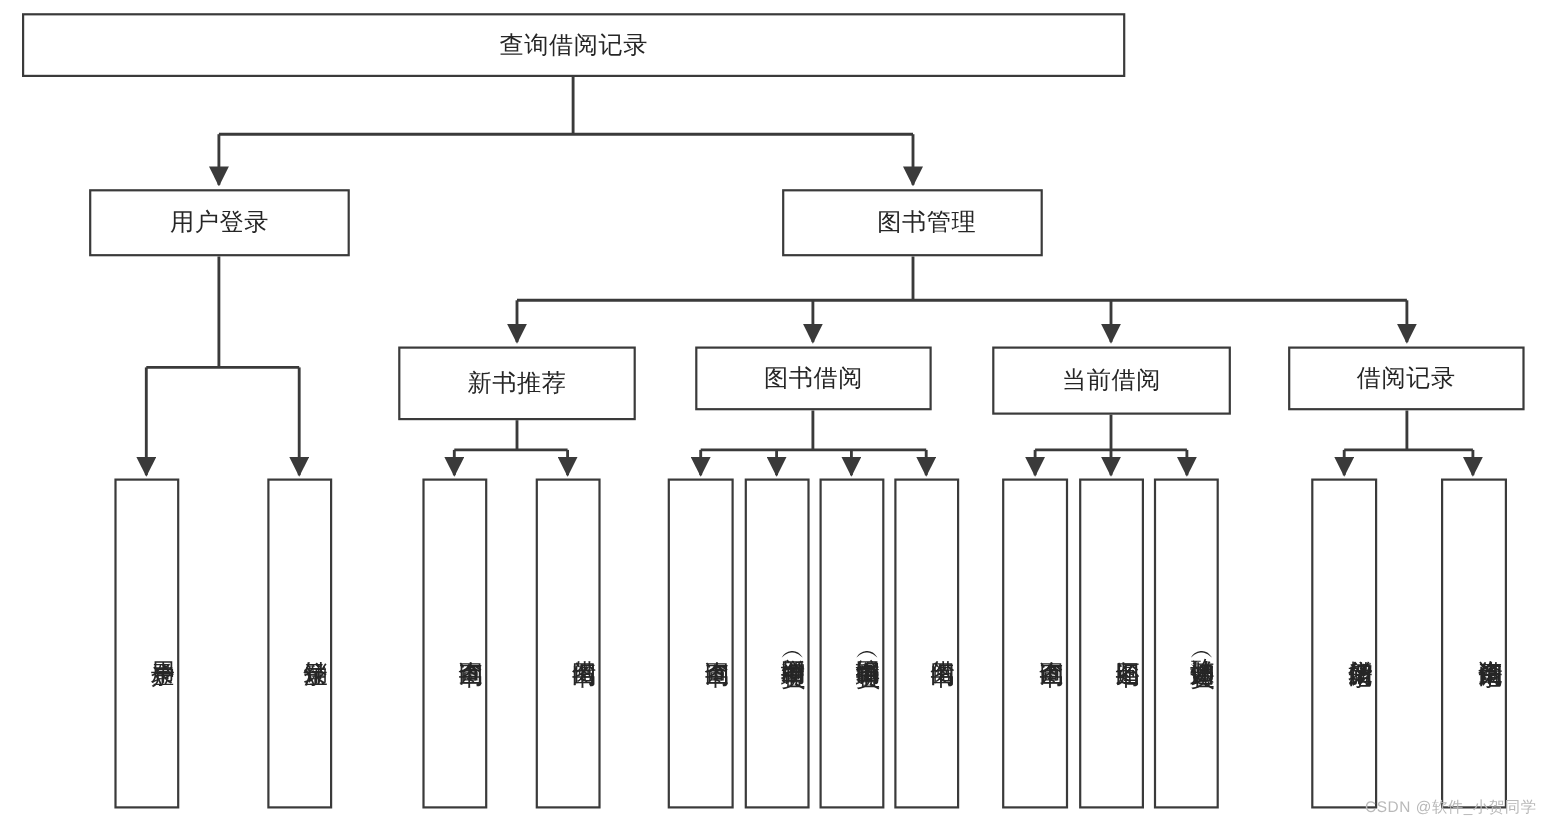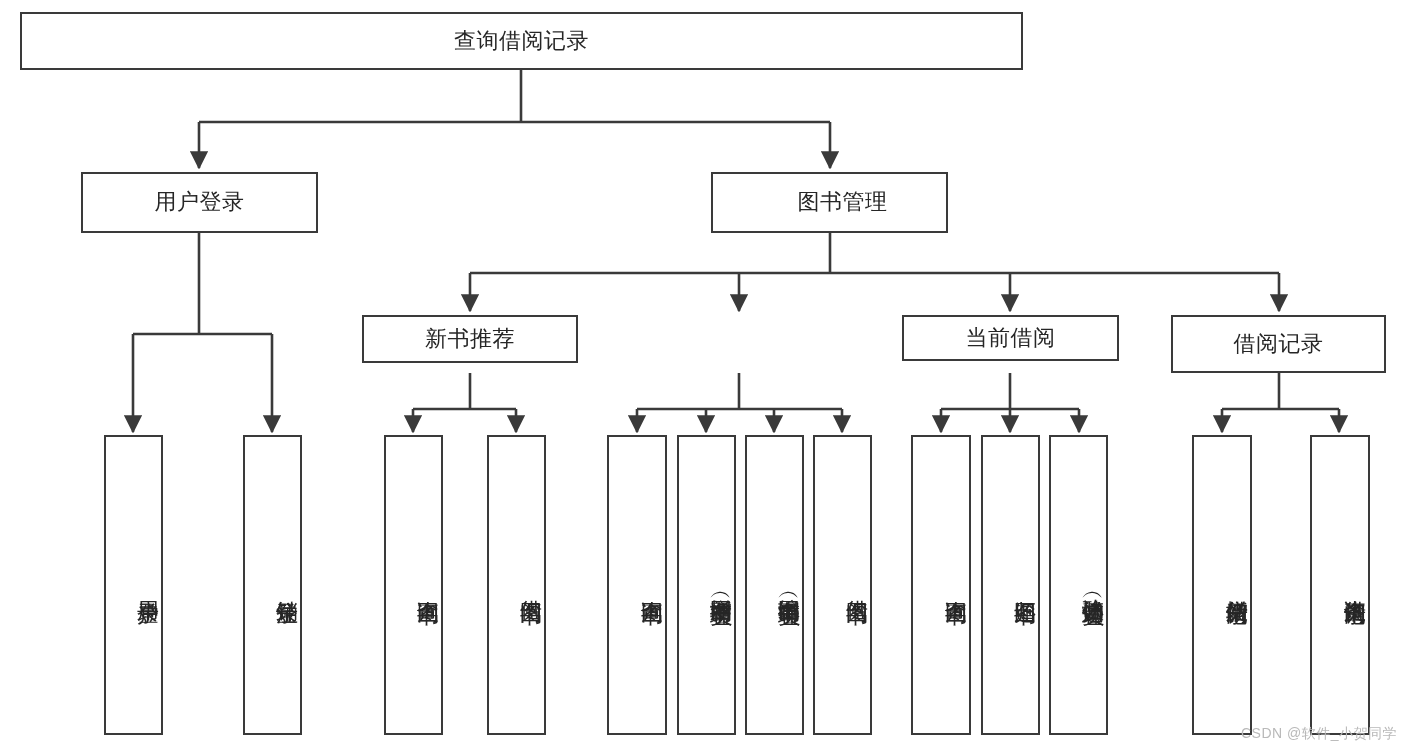--- a/index.html
+++ b/index.html
@@ -130,24 +130,27 @@
     <span>查询借阅记录</span>
   </div>
 
   <div class="node h" style="left:81px; top:172px; width:237px; height:61px;">
     <span>用户登录</span>
   </div>
   <div class="node h" style="left:711px; top:172px; width:237px; height:61px;padding-left:26px;">
     <span>图书管理</span>
   </div>
 
-  <div class="node h" style="left:362px; top:315px; width:216px; height:48px;">
+  <div class="node h" style="left:362px; top:315px; width:216px; height:67px;">
     <span>新书推荐</span>
   </div>
-  <div class="node h" style="left:902px; top:315px; width:217px; height:46px;">
+  <div class="node h" style="left:632px; top:315px; width:215px; height:58px;">
+    <span>图书借阅</span>
+  </div>
+  <div class="node h" style="left:902px; top:315px; width:217px; height:62px;">
     <span>当前借阅</span>
   </div>
   <div class="node h" style="left:1171px; top:315px; width:215px; height:58px;align-items:center;">
     <span>借阅记录</span>
   </div>
 
   <div class="node v" style="left:104px; top:435px; width:59px; height:300px;">
     <span class="vtext">用户登录</span>
   </div>
   <div class="node v" style="left:243px; top:435px; width:59px; height:300px;">

